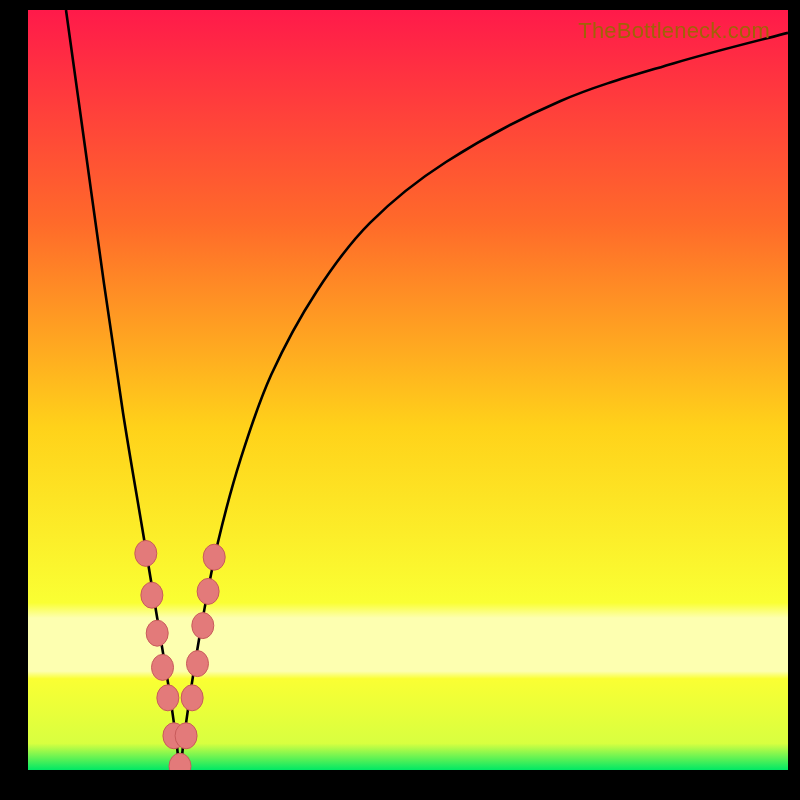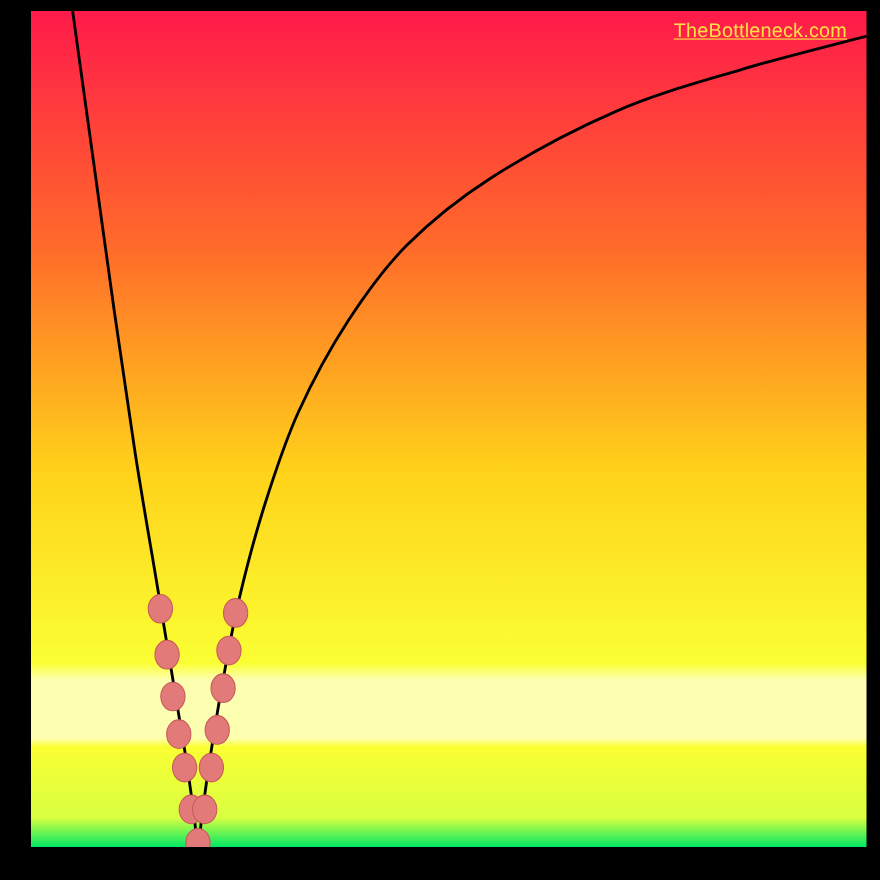--- a/index.html
+++ b/index.html
@@ -26,26 +26,25 @@
     overflow: hidden;
   }
   .gradient {
     position: absolute;
     left: 0; top: 0; right: 0; bottom: 0;
   }
   .watermark {
     position: absolute;
     top: 8px;
     right: 18px;
-    color: #fde047;
-    font-size: 18px;
+    color: #a16207;
+    font-size: 22px;
     font-weight: 500;
     letter-spacing: 0.2px;
     white-space: nowrap;
-    text-decoration: underline;
   }
   svg.curve {
     position: absolute;
     left: 0; top: 0;
     width: 760px;
     height: 760px;
   }
 </style>
 </head>
 <body>

